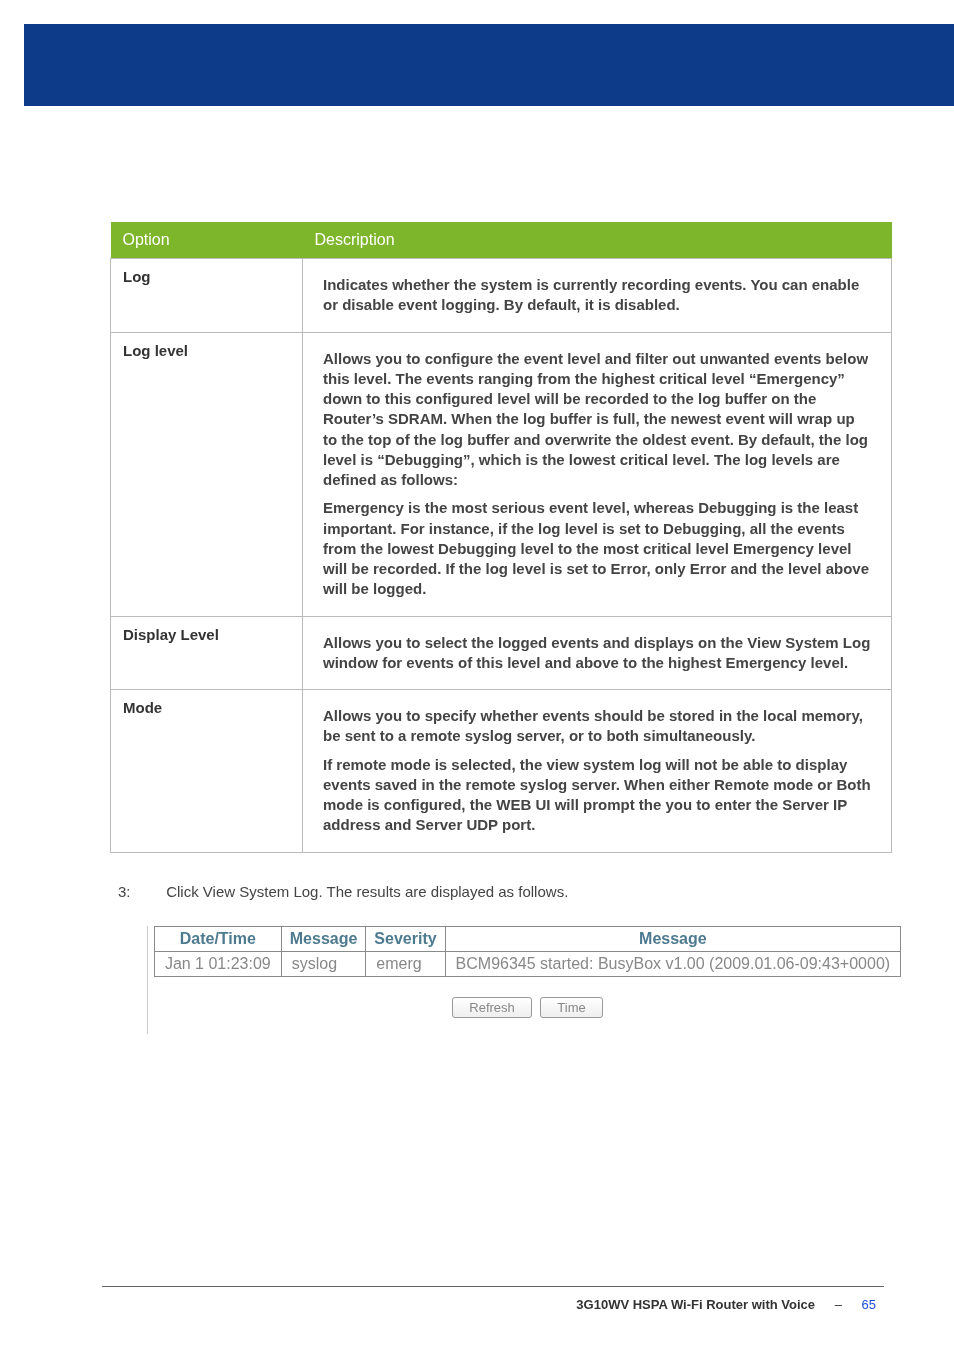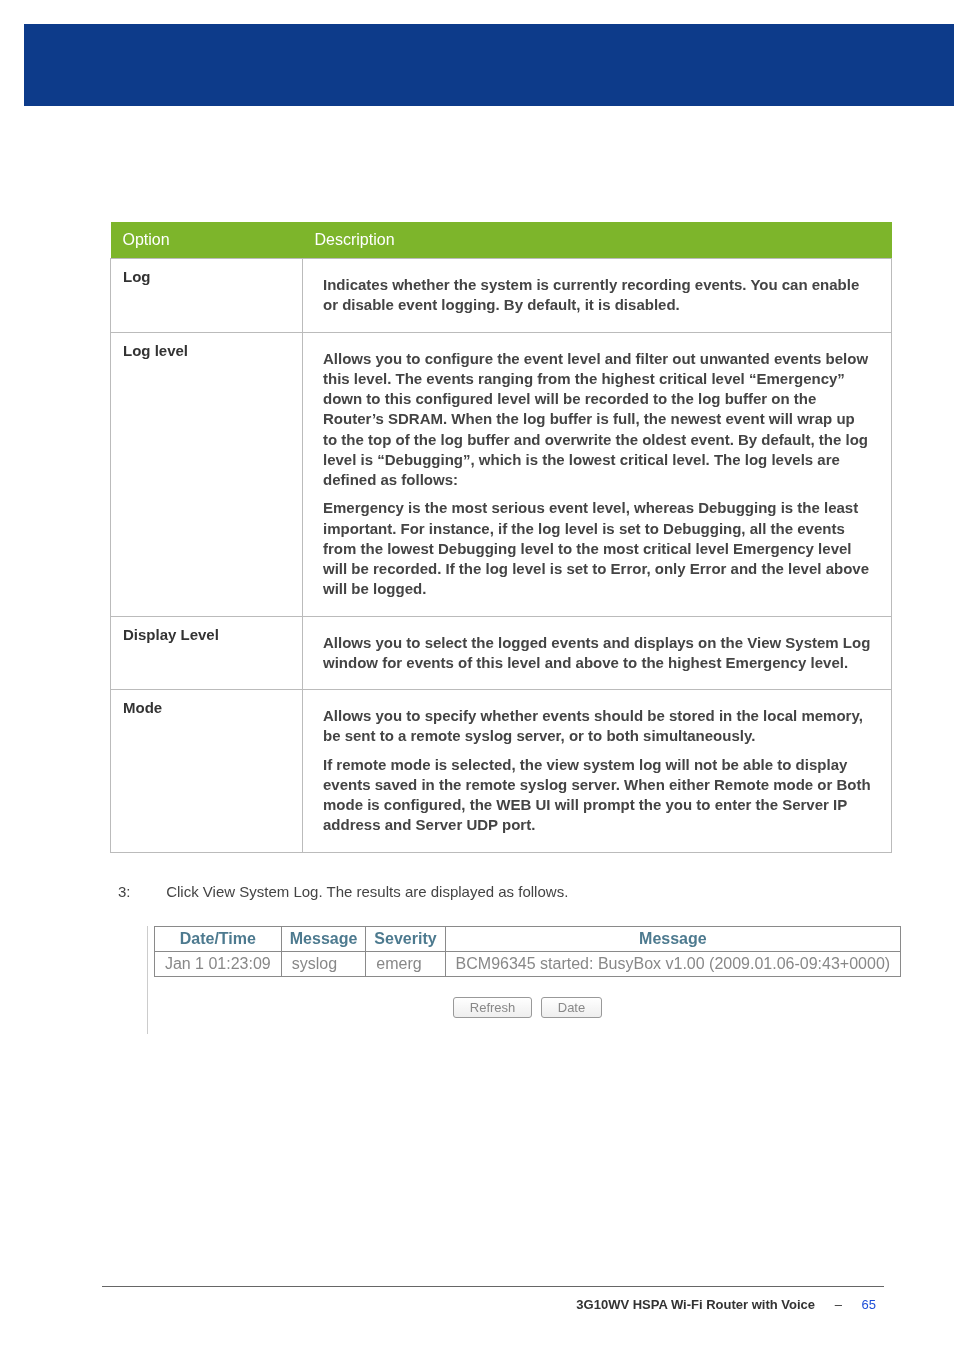--- a/index.html
+++ b/index.html
@@ -187,21 +187,21 @@
         <tr>
           <td>Jan 1 01:23:09</td>
           <td>syslog</td>
           <td>emerg</td>
           <td>BCM96345 started: BusyBox v1.00 (2009.01.06-09:43+0000)</td>
         </tr>
       </tbody>
     </table>
     <div class="syslog-buttons">
       <button class="syslog-btn">Refresh</button>
-      <button class="syslog-btn">Date</button>
+      <button class="syslog-btn">Time</button>
     </div>
   </div>
 
 </div>
 
 <div class="page-footer">
   <span class="product">3G10WV HSPA Wi-Fi Router with Voice</span><span> – </span><span class="pagenum">65</span>
 </div>
 
 </body></html>

